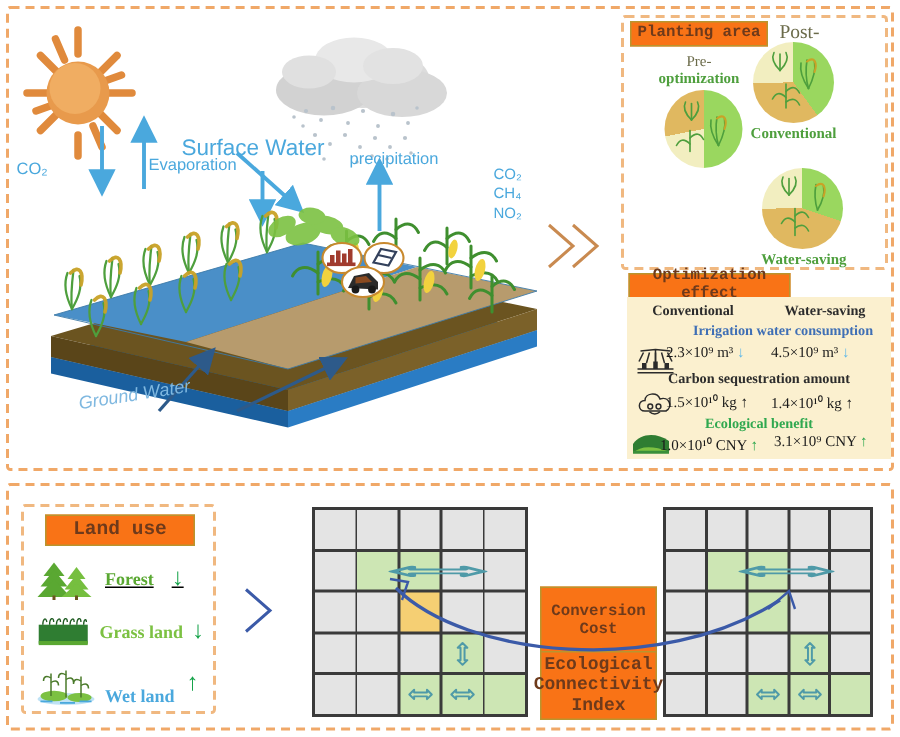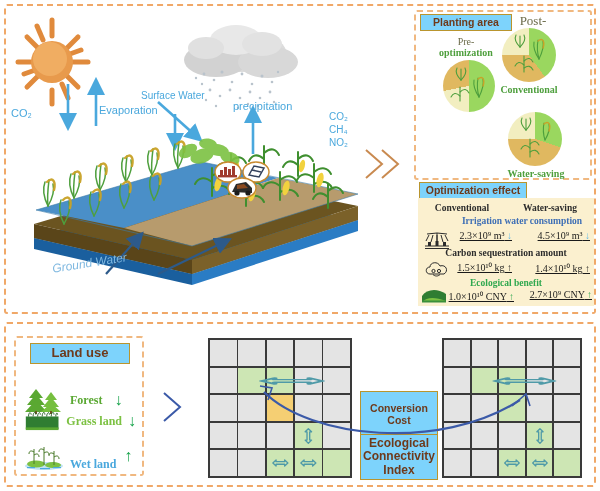--- a/index.html
+++ b/index.html
@@ -20,23 +20,23 @@
   .inner-dash {
     position: absolute;
     border: 2px dashed #f0b880;
     border-radius: 3px;
   }
 
   
   .titlebox {
     position: absolute;
     border: 1.6px solid #b9952e;
-    background: #7dd3fc;
+    background: #f97316;
     color: #6e3a1b;
-    font-family: Liberation Sans, sans-serif;
+    font-family: Liberation Mono, monospace;
     font-weight: bold;
     text-align: center;
     display: flex; align-items: center; justify-content: center;
     line-height: 1.12;
   }
 
   
   .sky-label {
     position: absolute;
     color: #4aa8dd;
@@ -74,22 +74,22 @@
   }
   .opt-col-hd {
     position: absolute; color: #2c2c2c; font-weight: bold;
     text-align: center; white-space: nowrap;
   }
   .opt-sect {
     position: absolute; width: 100%; text-align: center;
     font-weight: bold; white-space: nowrap;
   }
   .opt-val {
-    position: absolute; color: #1a1a1a; text-align: right;
-    white-space: nowrap; font-weight: normal; text-decoration: underline;
+    position: absolute; color: #1a1a1a; text-align: left;
+    white-space: nowrap; font-weight: normal;
   }
   .arrow-g { color: #2fa84f; font-weight: bold; }
   .arrow-b { color: #5fb8e8; font-weight: bold; }
 
   
   .lu-row { position: absolute; display: flex; align-items: center; }
   .lu-label {
     font-family: "Liberation Serif", serif; font-weight: bold;
     white-space: nowrap;
   }
@@ -370,21 +370,21 @@
       <path d="M226,186 L230,178 L240,176 L246,182 L246,187 Z" fill="#2b2b2b"></path>
       <circle cx="231" cy="187" r="2.6" fill="#1a1a1a"></circle>
       <circle cx="242" cy="187" r="2.6" fill="#1a1a1a"></circle>
       <path d="M231,179 L238,178 L242,182 L231,183 Z" fill="#8a4a20"></path>
     </g>
   </g>
 </svg>
 
 <div class="sky-label" style="left:11px;top:107px;font-size:11px;">CO₂</div>
 <div class="sky-label" style="left:99px;top:104px;font-size:11px;">Evaporation</div>
-<div class="sky-label" style="left:141px;top:90px;font-size:10px;">Surface Water</div>
+<div class="sky-label" style="left:121px;top:90px;font-size:15px;">Surface Water</div>
 <div class="sky-label" style="left:233px;top:100px;font-size:11px;text-align:center;">precipitation</div>
 <div class="sky-label" style="left:329px;top:111px;font-size:10px;">CO₂</div>
 <div class="sky-label" style="left:329px;top:124px;font-size:10px;">CH₄</div>
 <div class="sky-label" style="left:329px;top:137px;font-size:10px;">NO₂</div>
 <div class="gw-label" style="left:52px;top:256px;font-size:12px;">Ground Water</div>
 
 <svg class="chev" style="left:362px;top:142px;" width="46" height="44" viewBox="0 0 46 44">
   <g fill="none" stroke="#c98a50" stroke-width="2">
     <polyline points="4,8 20,22 4,36"></polyline>
     <polyline points="20,8 36,22 20,36"></polyline>
@@ -545,32 +545,32 @@
   <svg style="position:absolute;left:3px;top:90px;" width="26" height="16" viewBox="0 0 26 16">
     <path d="M1,14 L1,8 C6,1 16,0 25,6 L25,14 Z" fill="#2f7d32"></path>
     <path d="M1,14 C6,9 14,9 25,13 L25,14 Z" fill="#7cc142"></path>
     <rect x="1" y="12.5" width="24" height="2" fill="#3a8f3a"></rect>
   </svg>
   <div class="opt-val" style="left:22px;top:91px;width:74px;font-size:10px;">
     <span>1.0×10¹⁰ CNY</span>
     <span class="arrow-g">↑</span>
   </div>
   <div class="opt-val" style="left:98px;top:91px;width:76px;font-size:10px;">
-    <span>2.7×10⁹ CNY</span>
+    <span>3.1×10⁹ CNY</span>
     <span class="arrow-g">↑</span>
   </div>
 </div>
 
 <div class="panel" id="panel-bot"></div>
 
 <div class="inner-dash" style="left:14px;top:336px;width:130px;height:140px;"></div>
 
 <div class="titlebox" style="left:30px;top:343px;width:100px;height:21px;font-size:13px;">Land use</div>
 
-<div class="lu-row" style="left:24px;top:384px;width:112px;height:32px;">
+<div class="lu-row" style="left:24px;top:370px;width:112px;height:32px;text-decoration:underline;">
   <svg width="40" height="30" viewBox="0 0 40 30">
     <g fill="#5aa832">
       <polygon points="12,4 19,13 5,13"></polygon>
         <polygon points="12,9 21,20 3,20"></polygon>
       <polygon points="12,15 23,27 1,27"></polygon>
     </g>
     <g fill="#76bf3f">
       <polygon points="27,7 33,15 21,15"></polygon>
         <polygon points="27,12 35,22 19,22"></polygon>
       <polygon points="27,18 37,27 17,27"></polygon>

